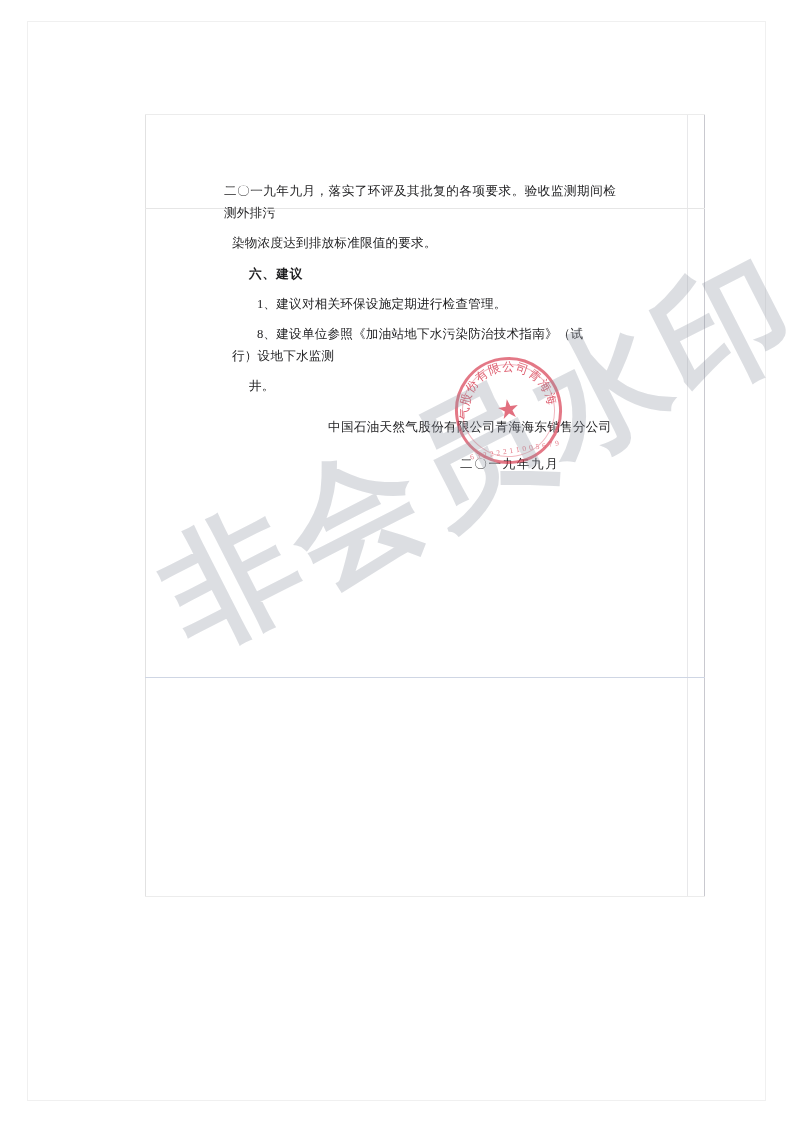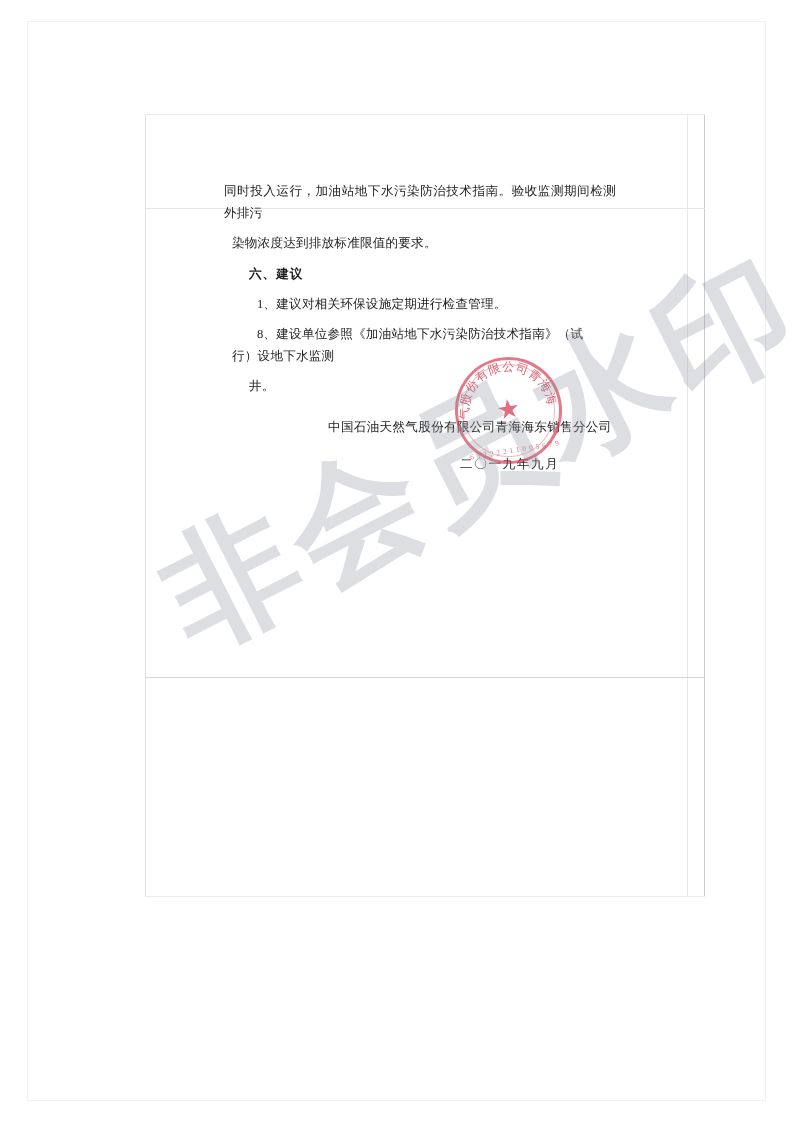--- a/index.html
+++ b/index.html
@@ -229,21 +229,21 @@
 
   <div class="scan-frame-left"></div>
   <div class="scan-frame-right2"></div>
   <div class="scan-frame-right"></div>
   <div class="scan-frame-top"></div>
   <div class="scan-frame-bottom"></div>
   <div class="scan-rule-a"></div>
   <div class="scan-rule-b"></div>
 
   <div class="doc-text">
-    <p class="para">同时投入运行，加油站地下水污染防治技术指南。验收监测期间检测外排污</p>
+    <p class="para">二〇一九年九月，落实了环评及其批复的各项要求。验收监测期间检测外排污</p>
     <p class="para-cont">染物浓度达到排放标准限值的要求。</p>
     <p class="heading">六、建议</p>
     <p class="item">1、建议对相关环保设施定期进行检查管理。</p>
     <p class="item">8、建设单位参照《加油站地下水污染防治技术指南》（试行）设地下水监测</p>
     <p class="item-cont">井。</p>
   </div>
 
   <div class="sign-block">
     <p class="sign-org">中国石油天然气股份有限公司青海海东销售分公司</p>
     <p class="sign-date">二〇一九年九月</p>

